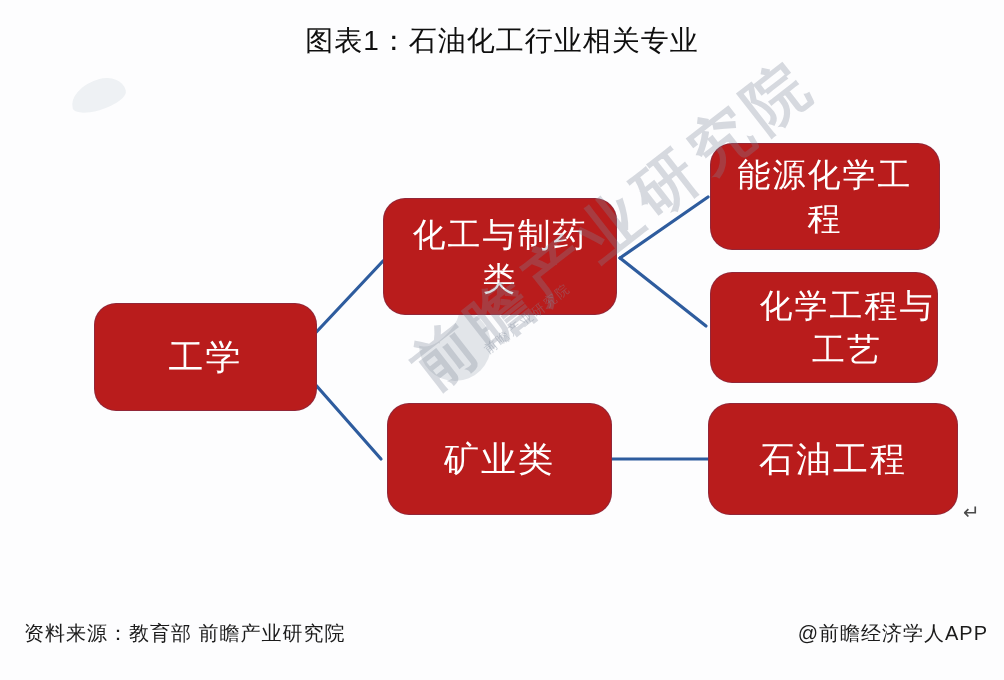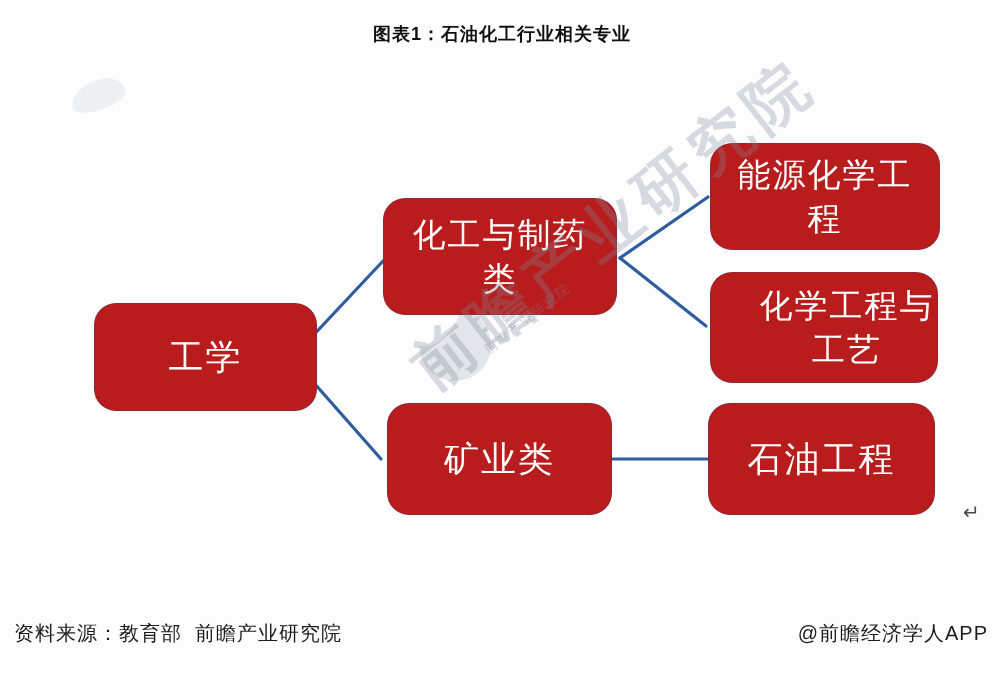--- a/index.html
+++ b/index.html
@@ -9,21 +9,21 @@
   }
   .page{
     position:relative;
     width:1004px;height:680px;
     background:#fdfdfe;
     overflow:hidden;
   }
   .chart-title{
     position:absolute;left:0;top:22px;width:100%;
     text-align:center;
-    font-size:18px;font-weight:bold;color:#0f0f0f;
+    font-size:28px;font-weight:normal;color:#0f0f0f;
     letter-spacing:1px;
   }
   
   .petal{
     position:absolute;left:70px;top:80px;width:56px;height:30px;
     background:#eef1f4;
     border-radius:60% 40% 55% 45% / 70% 60% 40% 30%;
     transform:rotate(-16deg);
     z-index:1;
   }
@@ -92,21 +92,21 @@
     position:absolute;left:963px;top:500px;
     font-size:20px;color:#4a4a4a;
     z-index:4;
   }
   .footer{
     position:absolute;left:0;top:620px;width:100%;
     font-size:20px;color:#1b1b1b;
     letter-spacing:1px;
     z-index:4;
   }
-  .footer-source{position:absolute;left:14px;top:0;font-family:Liberation Mono, monospace;}
+  .footer-source{position:absolute;left:24px;top:0;}
   .footer-credit{position:absolute;right:16px;top:0;text-align:right;}
 </style>
 </head>
 <body>
 
 <div class="page">
 
   <div class="chart-title">图表1：石油化工行业相关专业</div>
 
   <div class="petal"></div>
@@ -138,21 +138,21 @@
   <div class="node" style="left:710px;top:143px;width:230px;height:107px;">
     <span class="node-label">能源化学工
 程</span>
   </div>
 
   <div class="node" style="left:710px;top:272px;width:228px;height:111px;padding-left:46px;">
     <span class="node-label">化学工程与
 工艺</span>
   </div>
 
-  <div class="node" style="left:708px;top:403px;width:227px;height:112px;">
+  <div class="node" style="left:708px;top:403px;width:250px;height:112px;">
     <span class="node-label" style="font-size:35px;">石油工程</span>
   </div>
 
   <div class="wm-text-big">前瞻产业研究院</div>
   <div class="wm-text-small">前瞻产业研究院</div>
 
   <div class="return-mark">↵</div>
 
   <div class="footer">
     <span class="footer-source">资料来源：教育部 前瞻产业研究院</span>

